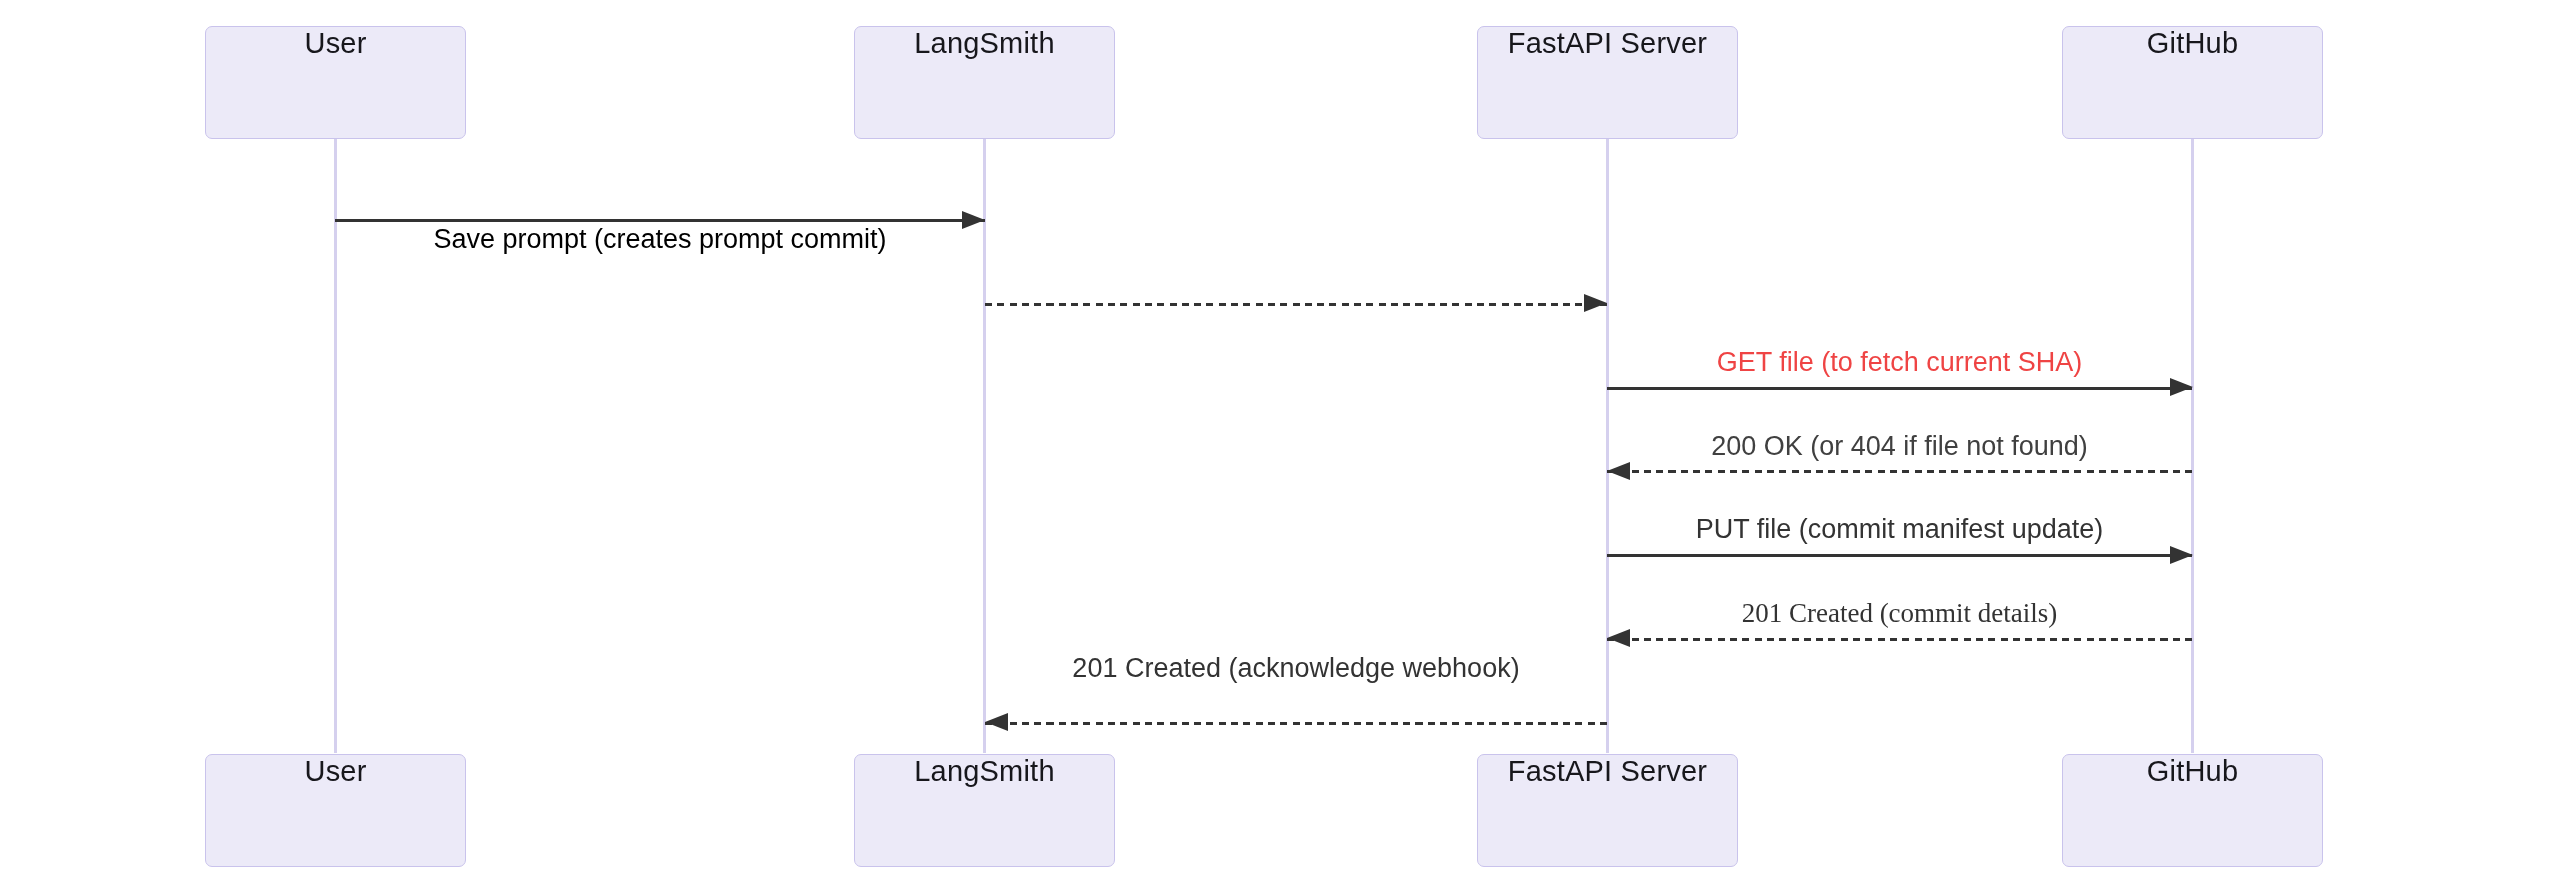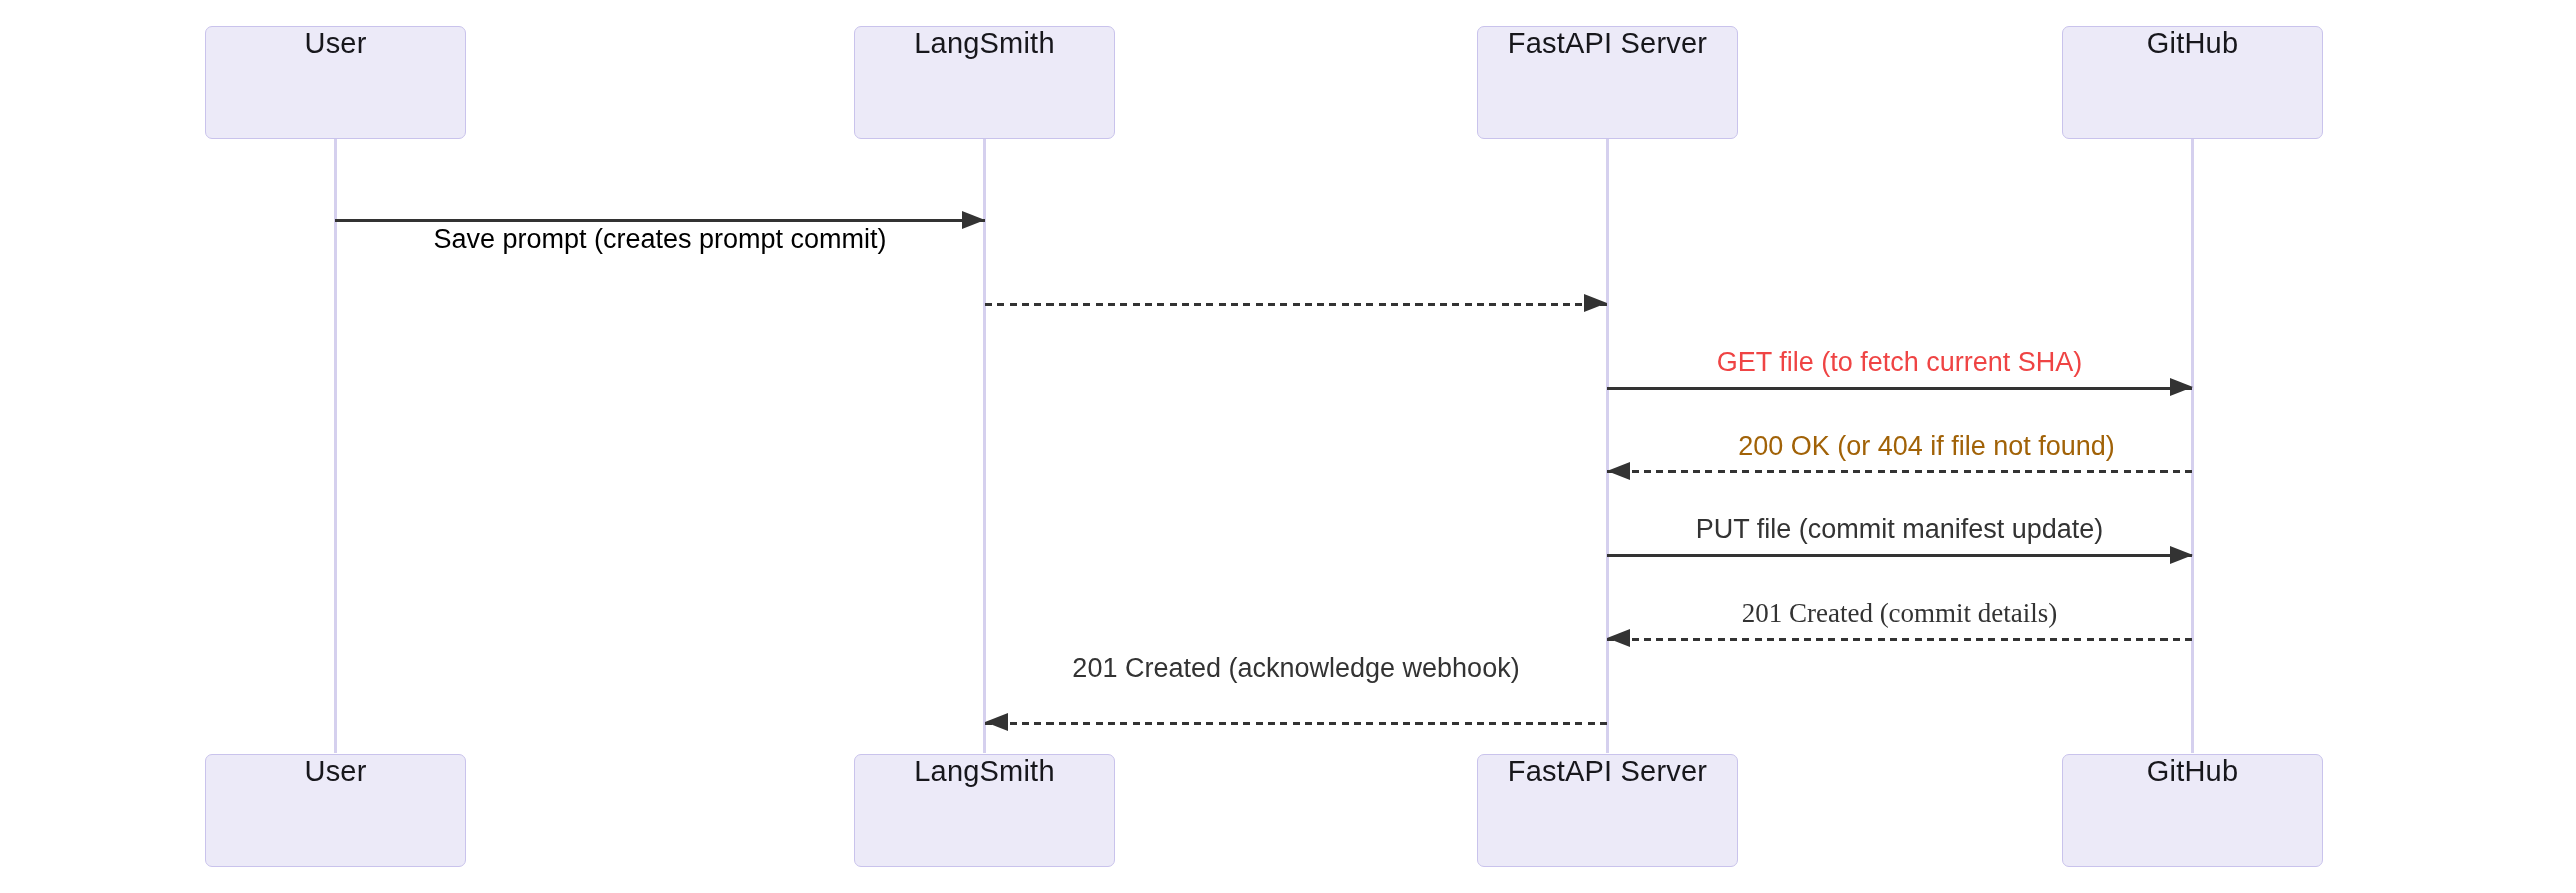--- a/index.html
+++ b/index.html
@@ -60,21 +60,21 @@
     <div class="lifeline" style="left: 1606px; top: 138px; height: 615px; background: rgb(213, 208, 238);"></div>
     <div class="lifeline" style="left: 2191px; top: 138px; height: 615px; background: rgb(213, 208, 238);"></div>
     <div class="msg-label" style="left: 335px; width: 650px; top: 176px; color: #000000; margin-top: 45px;">Save prompt (creates prompt commit)</div>
     <div class="msg-line" style="left: 335px; width: 650px; top: 219px; background: rgb(51, 51, 51);"></div>
     <div class="arrow-head" style="top: 211px; left: 962px; border-left: 23px solid rgb(51, 51, 51);"></div>
     <div class="msg-line" style="left: 985px; width: 622px; top: 303px; background: repeating-linear-gradient(90deg, rgb(51, 51, 51) 0px, rgb(51, 51, 51) 7px, transparent 7px, transparent 12.3px);"></div>
     <div class="arrow-head" style="top: 294px; left: 1584px; border-left: 23px solid rgb(51, 51, 51);"></div>
     <div class="msg-label" style="left: 1607px; width: 585px; top: 344px; color: #ef4444;">GET file (to fetch current SHA)</div>
     <div class="msg-line" style="left: 1607px; width: 585px; top: 387px; background: rgb(51, 51, 51);"></div>
     <div class="arrow-head" style="top: 378px; left: 2170px; border-left: 23px solid rgb(51, 51, 51);"></div>
-    <div class="msg-label" style="left: 1607px; width: 585px; top: 428px; color: #a16207; margin-left: 27px;">200 OK (or 404 if file not found)</div>
+    <div class="msg-label" style="left: 1607px; width: 585px; top: 428px; color: #404040;">200 OK (or 404 if file not found)</div>
     <div class="msg-line" style="left: 1607px; width: 585px; top: 470px; background: repeating-linear-gradient(90deg, rgb(51, 51, 51) 0px, rgb(51, 51, 51) 7px, transparent 7px, transparent 12.3px);"></div>
     <div class="arrow-head" style="top: 462px; left: 1607px; border-right: 23px solid rgb(51, 51, 51);"></div>
     <div class="msg-label" style="left: 1607px; width: 585px; top: 511px; color: rgb(51, 51, 51);">PUT file (commit manifest update)</div>
     <div class="msg-line" style="left: 1607px; width: 585px; top: 554px; background: rgb(51, 51, 51);"></div>
     <div class="arrow-head" style="top: 546px; left: 2170px; border-left: 23px solid rgb(51, 51, 51);"></div>
     <div class="msg-label" style="left: 1607px; width: 585px; top: 595px; color: rgb(51, 51, 51); font-family: Liberation Serif, serif;">201 Created (commit details)</div>
     <div class="msg-line" style="left: 1607px; width: 585px; top: 638px; background: repeating-linear-gradient(90deg, rgb(51, 51, 51) 0px, rgb(51, 51, 51) 7px, transparent 7px, transparent 12.3px);"></div>
     <div class="arrow-head" style="top: 629px; left: 1607px; border-right: 23px solid rgb(51, 51, 51);"></div>
     <div class="msg-label" style="left: 985px; width: 622px; top: 650px; color: rgb(51, 51, 51);">201 Created (acknowledge webhook)</div>
     <div class="msg-line" style="left: 985px; width: 622px; top: 722px; background: repeating-linear-gradient(90deg, rgb(51, 51, 51) 0px, rgb(51, 51, 51) 7px, transparent 7px, transparent 12.3px);"></div>

